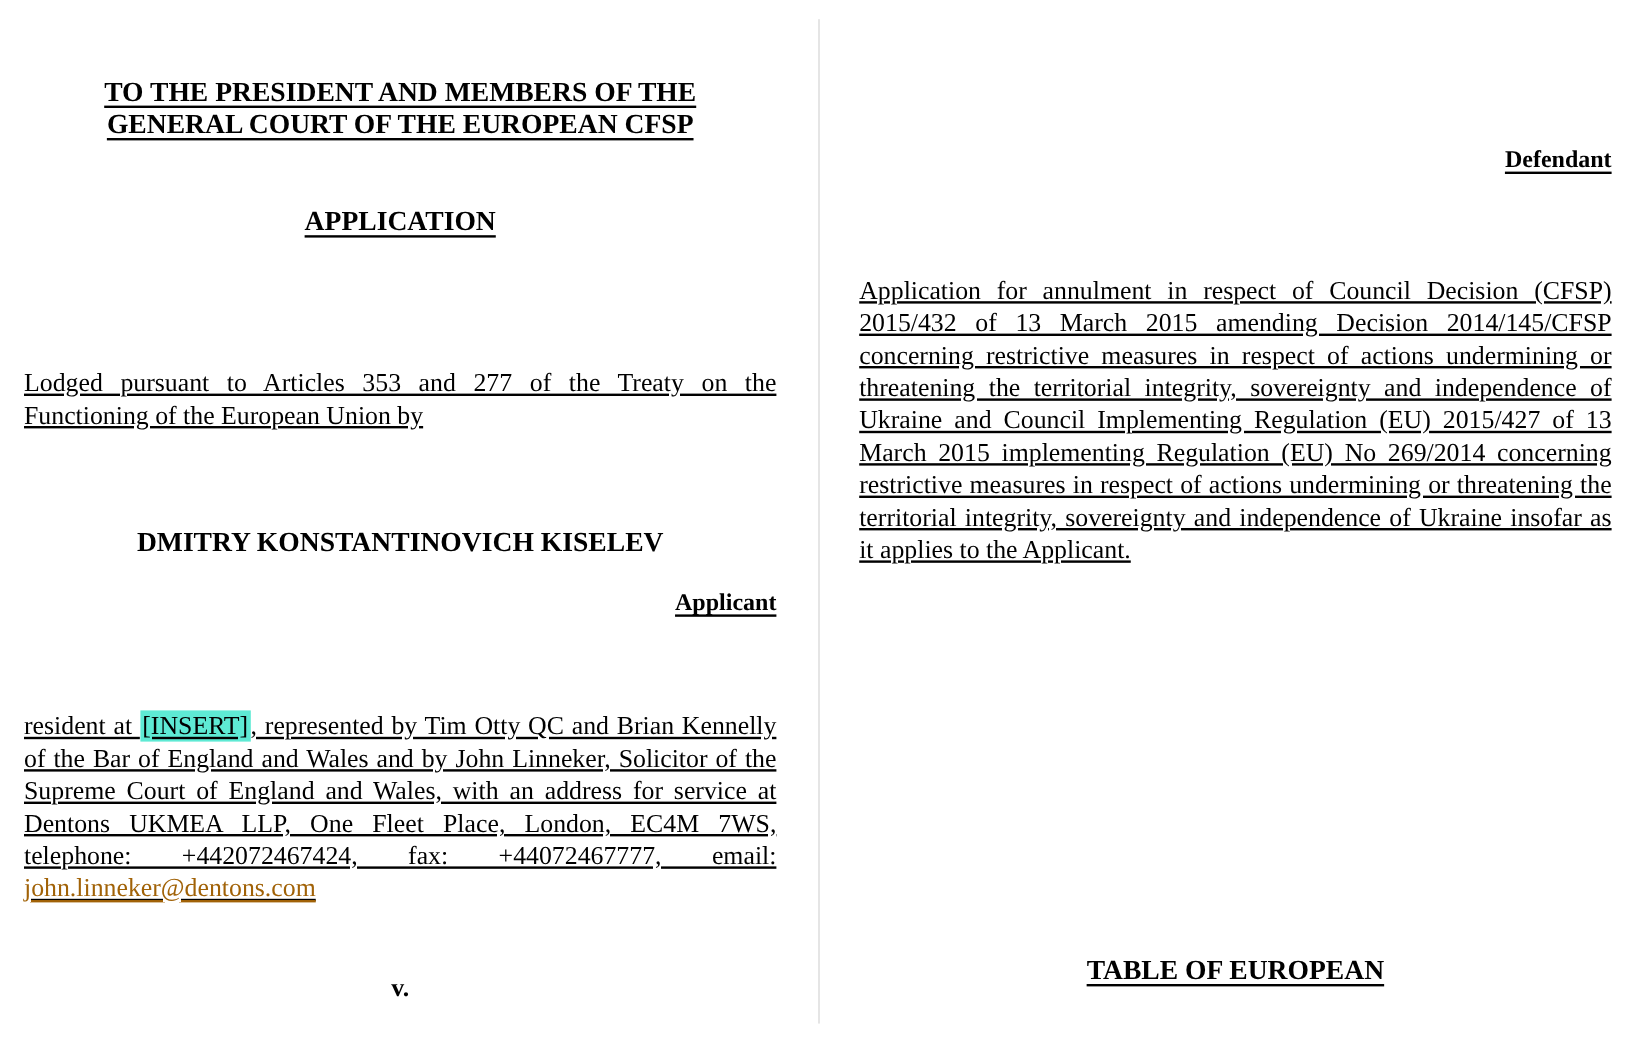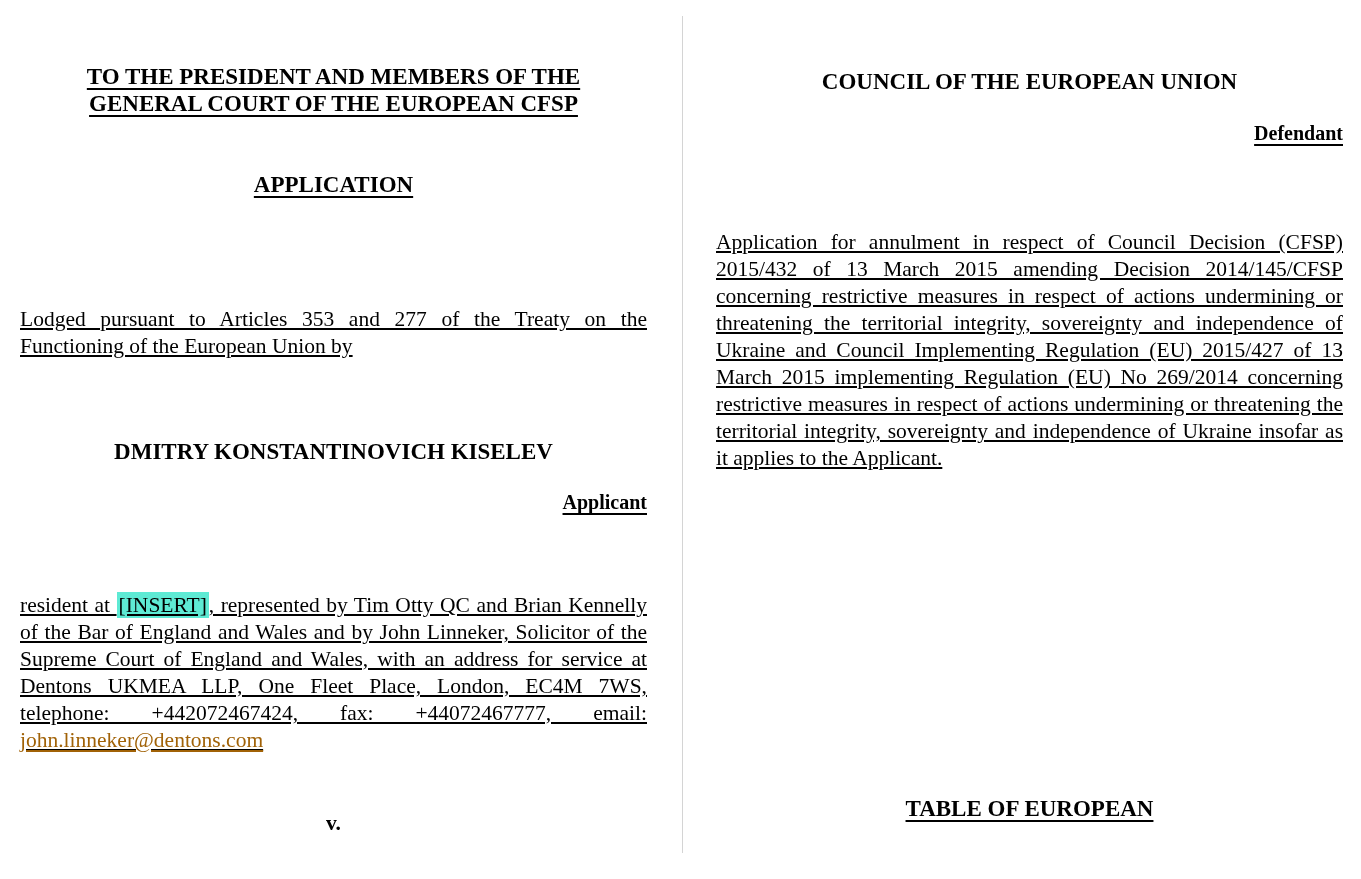--- a/index.html
+++ b/index.html
@@ -114,23 +114,20 @@
     <div class="block versus t-versus">
       <span>v.</span>
     </div>
 
   </div>
 
   <div class="page-divider"></div>
 
   <div class="page-col right">
 
-    <div class="block heading t-council">
-      <span>COUNCIL OF THE EUROPEAN UNION</span>
-    </div>
 
     <div class="block label-right t-defendant">
       <span>Defendant</span>
     </div>
 
     <div class="block body-text t-annulment">
       <span>Application for annulment in respect of Council Decision (CFSP) 2015/432 of 13 March 2015 amending Decision 2014/145/CFSP concerning restrictive measures in respect of actions undermining or threatening the territorial integrity, sovereignty and independence of Ukraine and Council Implementing Regulation (EU) 2015/427 of 13 March 2015 implementing Regulation (EU) No 269/2014 concerning restrictive measures in respect of actions undermining or threatening the territorial integrity, sovereignty and independence of Ukraine insofar as it applies to the Applicant.</span>
     </div>
 
     <div class="block heading underlined t-toc">

